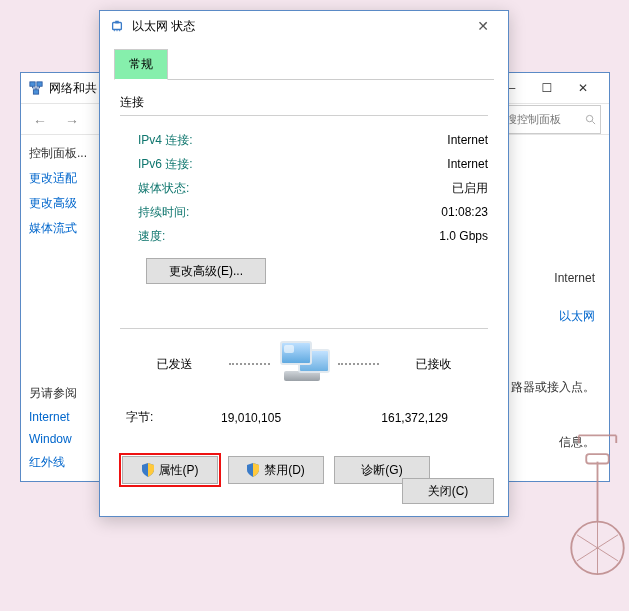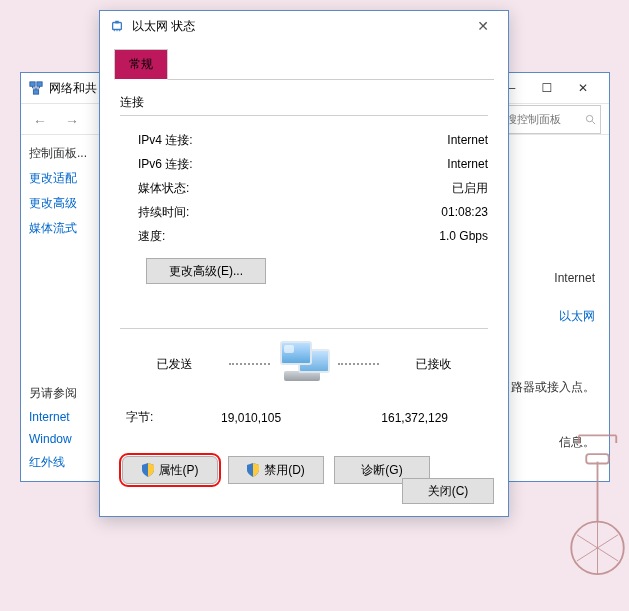--- a/index.html
+++ b/index.html
@@ -24,27 +24,27 @@
 .bg-right .row { display: flex; justify-content: space-between; height: 38px; align-items: center; }
 .bg-right a { color: #0066cc; text-decoration: none; cursor: pointer; }
 
 
 .dlg { position: absolute; left: 99px; top: 10px; width: 410px; height: 507px; background: #fff; border: 1px solid #5a8ac6; box-shadow: 0 4px 16px rgba(0,0,0,0.2); }
 .dlg-titlebar { height: 30px; display: flex; align-items: center; padding: 0 10px; }
 .dlg-title { display: flex; align-items: center; gap: 8px; flex: 1; font-size: 12px; }
 .dlg-close { width: 30px; height: 24px; display: flex; align-items: center; justify-content: center; color: #555; cursor: pointer; font-size: 14px; }
 .dlg-body { padding: 8px 14px 14px; }
 .tabs { display: flex; border-bottom: 1px solid #ccc; }
-.tab { padding: 6px 14px; font-size: 12px; background: #be185d; border: 1px solid #ccc; border-bottom: 1px solid #fff; margin-bottom: -1px; cursor: pointer; }
+.tab { padding: 6px 14px; font-size: 12px; background: #86efac; border: 1px solid #ccc; border-bottom: 1px solid #fff; margin-bottom: -1px; cursor: pointer; }
 .panel { padding: 14px 6px 6px; }
 
 .section-label { font-size: 12px; color: #000; }
 .sep { border: none; border-top: 1px solid #d0d0d0; margin: 4px 0 12px; }
 .kv-row { display: flex; justify-content: space-between; padding: 2px 0 2px 18px; font-size: 12px; height: 24px; align-items: center; }
-.kv-row .k { color: #000000; }
+.kv-row .k { color: #0f766e; }
 .kv-row .v { color: #000; }
 .details-btn { margin: 10px 0 0 26px; width: 120px; height: 26px; background: #e1e1e1; border: 1px solid #adadad; font-size: 12px; cursor: pointer; }
 
 .activity { margin-top: 44px; }
 .act-row { display: flex; align-items: center; justify-content: space-between; padding: 0 6px; }
 .act-col { width: 120px; text-align: center; font-size: 12px; }
 .act-mid { width: 70px; display: flex; align-items: center; justify-content: center; }
 .computer-icon { position: relative; width: 56px; height: 46px; }
 .monitor { position: absolute; width: 32px; height: 24px; background: linear-gradient(#bcdfff, #5fa9e0); border: 2px solid #e0e8ef; border-radius: 3px; }
 .monitor.m1 { left: 4px; top: 0; z-index: 2; }
@@ -52,21 +52,21 @@
 .shine { position: absolute; left: 2px; top: 2px; width: 10px; height: 8px; background: rgba(255,255,255,0.6); border-radius: 2px; }
 .connector { position: absolute; left: 8px; top: 30px; width: 36px; height: 10px; background: linear-gradient(#d0d5da, #9aa0a6); border-radius: 2px; }
 .dashline { width: 50px; border-top: 2px dotted #999; margin: 0 6px; }
 
 .bytes-row { display: flex; align-items: center; justify-content: space-between; padding: 0 6px; margin-top: 22px; font-size: 12px; }
 .bytes-row .lbl { width: 60px; }
 .bytes-row .num { width: 140px; text-align: center; }
 
 .btn-row { display: flex; gap: 10px; margin-top: 30px; padding: 0 2px; }
 .btn { height: 28px; padding: 0 10px; background: #e1e1e1; border: 1px solid #adadad; font-size: 12px; cursor: pointer; display: flex; align-items: center; gap: 5px; justify-content: center; }
-.btn.props { width: 96px; outline: 2px solid #e11; outline-offset: 1px; border-radius: 6px; }
+.btn.props { width: 96px; outline: 2px solid #e11; outline-offset: 1px; }
 .btn.disable { width: 96px; }
 .btn.diag { width: 96px; }
 .shield { width: 12px; height: 14px; display: inline-block; }
 .shield svg { width: 100%; height: 100%; }
 
 .footer { position: absolute; right: 14px; bottom: 12px; }
 .close-btn { width: 92px; height: 26px; background: #e1e1e1; border: 1px solid #adadad; font-size: 12px; cursor: pointer; }
 
 
 .bike { position: absolute; right: -6px; bottom: 30px; width: 75px; height: 160px; opacity: 0.85; }

